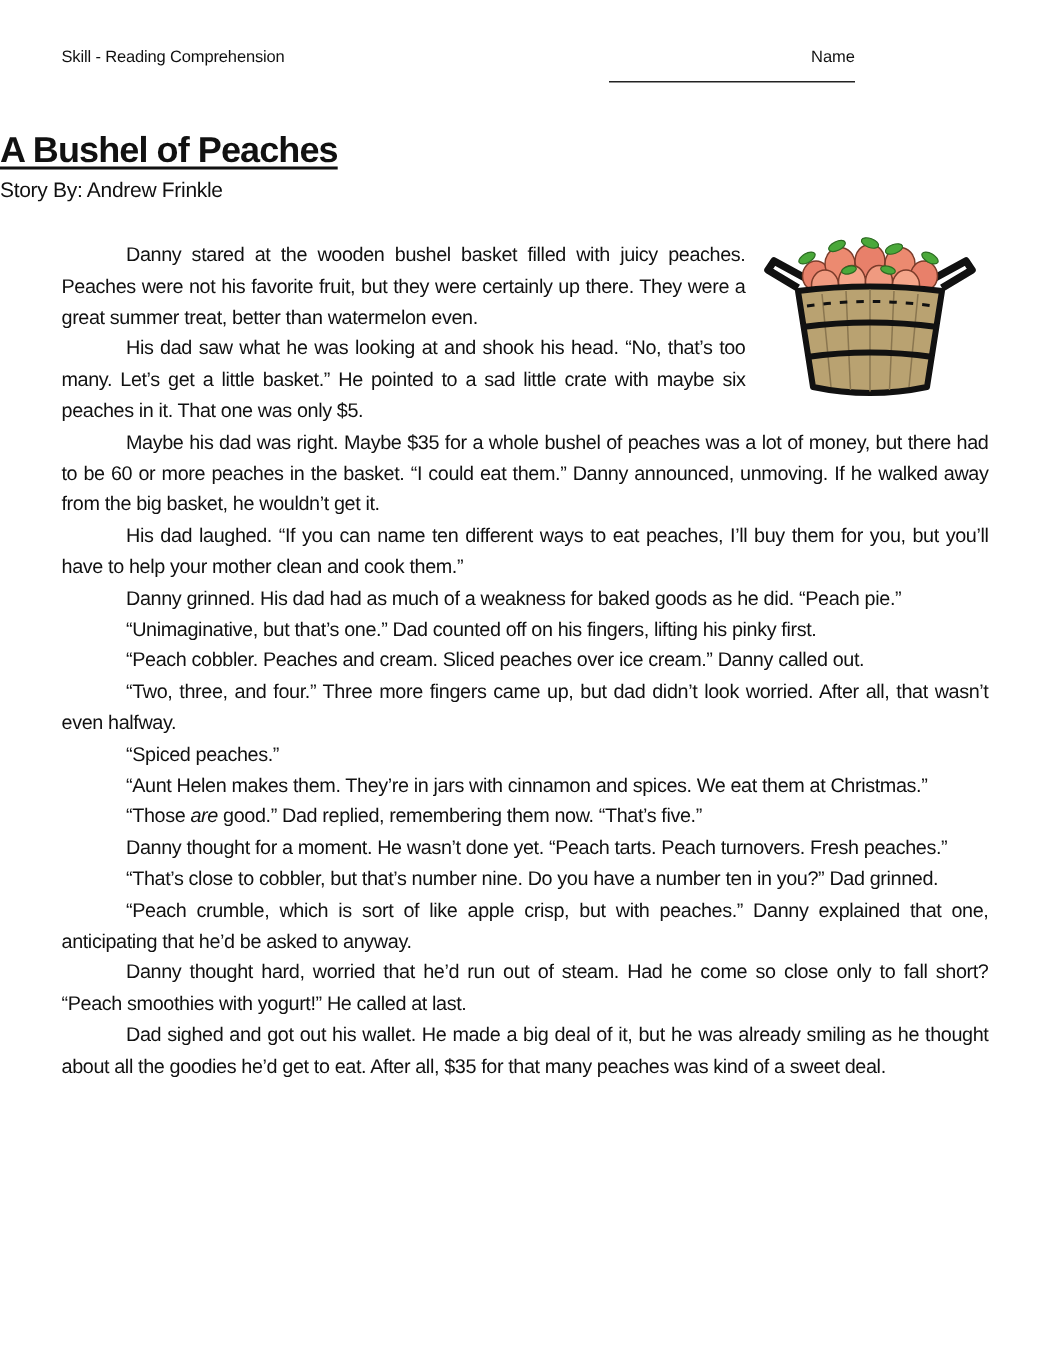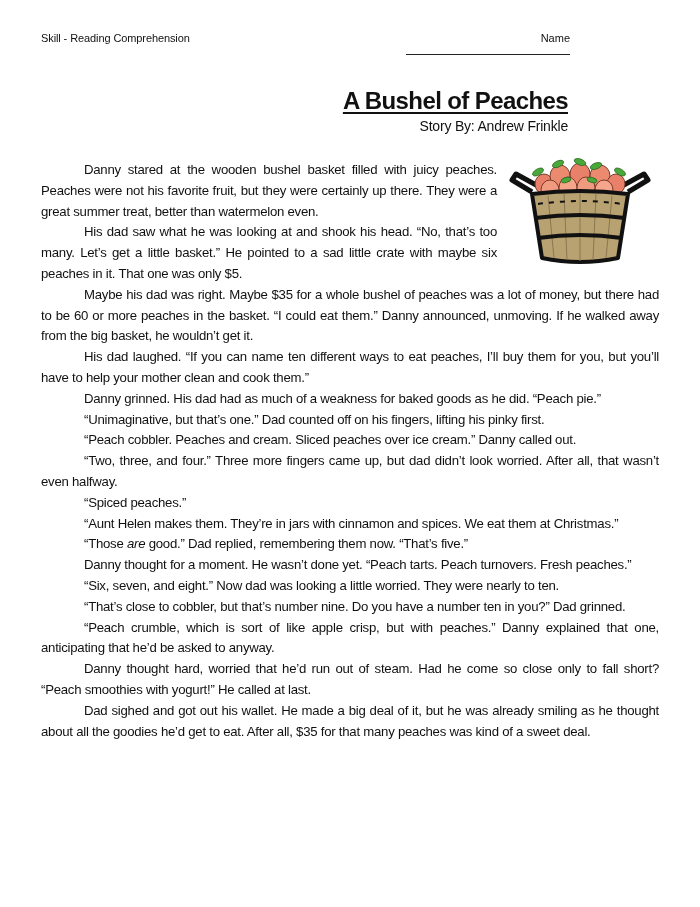--- a/index.html
+++ b/index.html
@@ -42,21 +42,21 @@
       width: 164px;
       border-bottom: 1px solid #222;
       height: 10px;
       margin-left: 1px;
     }
     .title-block {
       position: absolute;
       top: 86px;
       left: 0;
       width: 568px;
-      text-align: right;
+      text-align: left;
     }
     .story-title {
       font-size: 24px;
       font-weight: bold;
       text-decoration: underline;
       text-decoration-thickness: 2px;
       text-underline-offset: 3px;
       letter-spacing: -0.6px;
       margin: 0;
       line-height: 30px;
@@ -162,18 +162,17 @@
   <p>Maybe his dad was right. Maybe $35 for a whole bushel of peaches was a lot of money, but there had to be 60 or more peaches in the basket. “I could eat them.” Danny announced, unmoving. If he walked away from the big basket, he wouldn’t get it.</p>
   <p>His dad laughed. “If you can name ten different ways to eat peaches, I’ll buy them for you, but you’ll have to help your mother clean and cook them.”</p>
   <p>Danny grinned. His dad had as much of a weakness for baked goods as he did. “Peach pie.”</p>
   <p>“Unimaginative, but that’s one.” Dad counted off on his fingers, lifting his pinky first.</p>
   <p>“Peach cobbler. Peaches and cream. Sliced peaches over ice cream.” Danny called out.</p>
   <p>“Two, three, and four.” Three more fingers came up, but dad didn’t look worried. After all, that wasn’t even halfway.</p>
   <p>“Spiced peaches.”</p>
   <p>“Aunt Helen makes them. They’re in jars with cinnamon and spices. We eat them at Christmas.”</p>
   <p><span>“Those </span><em>are</em><span> good.” Dad replied, remembering them now. “That’s five.”</span></p>
   <p>Danny thought for a moment. He wasn’t done yet. “Peach tarts. Peach turnovers. Fresh peaches.”</p>
-  <p>“Six, seven, and eight.” Now dad was looking a little worried. They were nearly to ten.</p>
   <p>“That’s close to cobbler, but that’s number nine. Do you have a number ten in you?” Dad grinned.</p>
   <p>“Peach crumble, which is sort of like apple crisp, but with peaches.” Danny explained that one, anticipating that he’d be asked to anyway.</p>
   <p>Danny thought hard, worried that he’d run out of steam. Had he come so close only to fall short? “Peach smoothies with yogurt!” He called at last.</p>
   <p>Dad sighed and got out his wallet. He made a big deal of it, but he was already smiling as he thought about all the goodies he’d get to eat. After all, $35 for that many peaches was kind of a sweet deal.</p>
 </div>
 
 </body></html>

